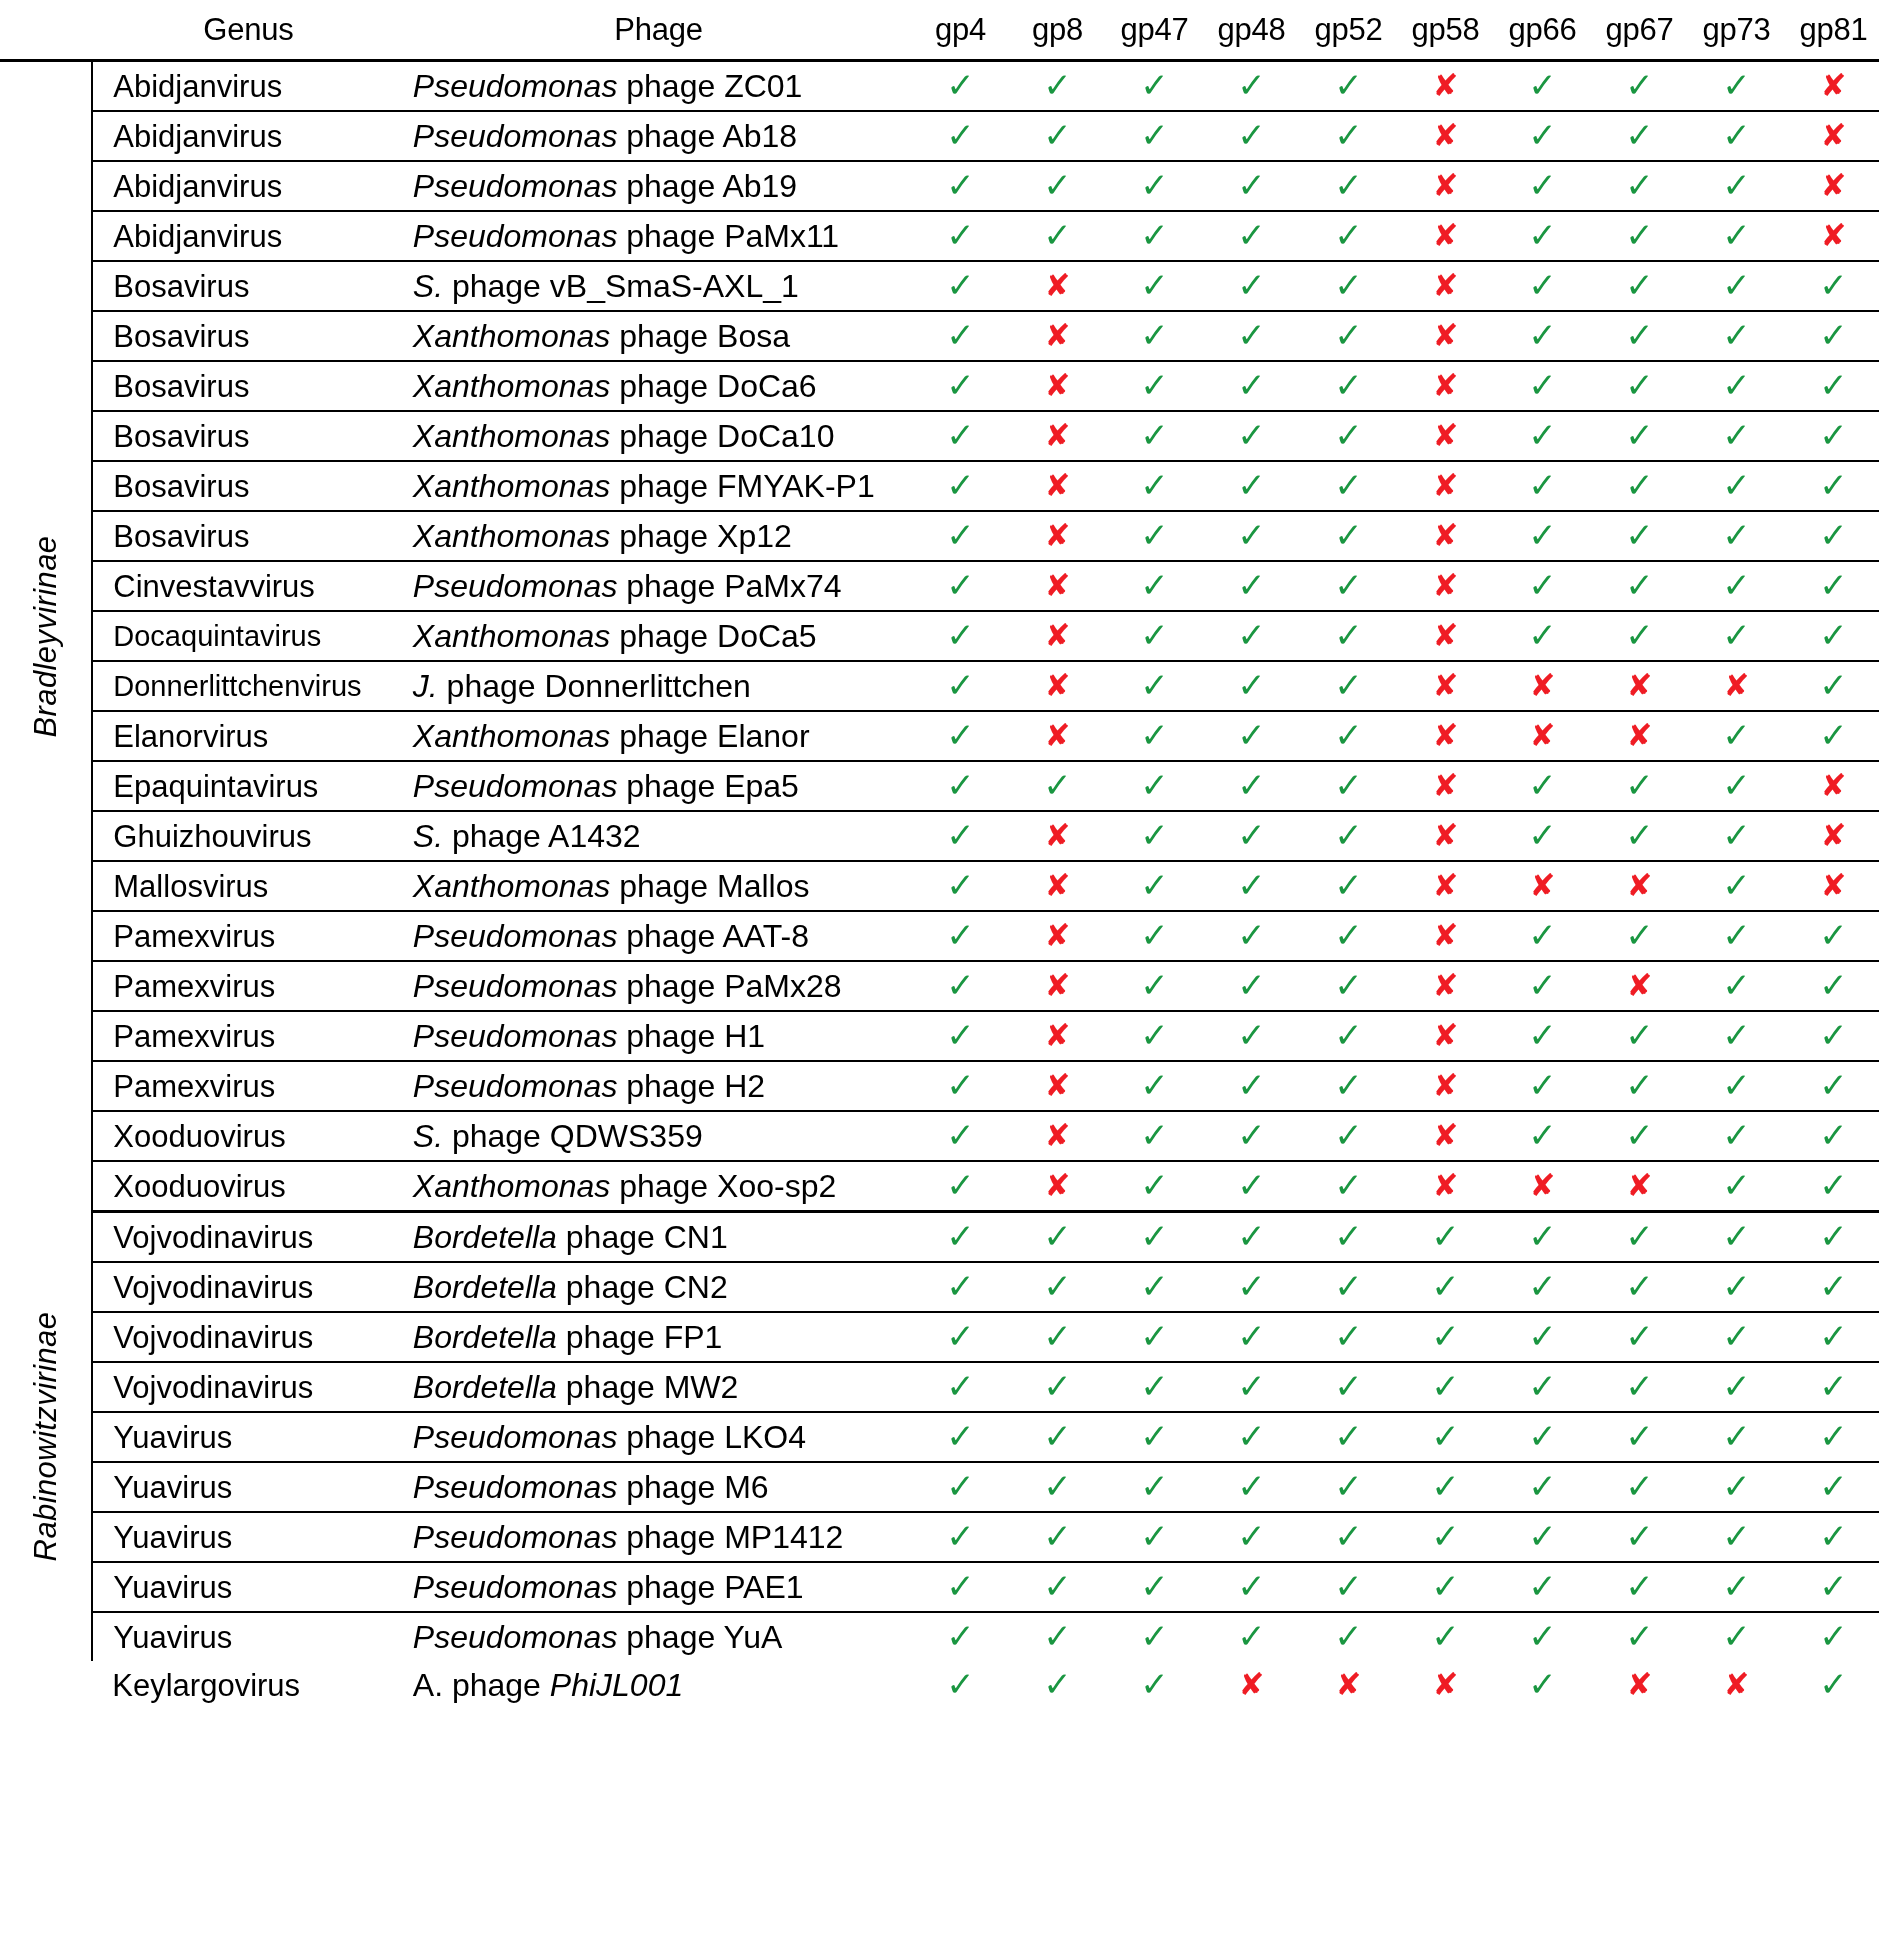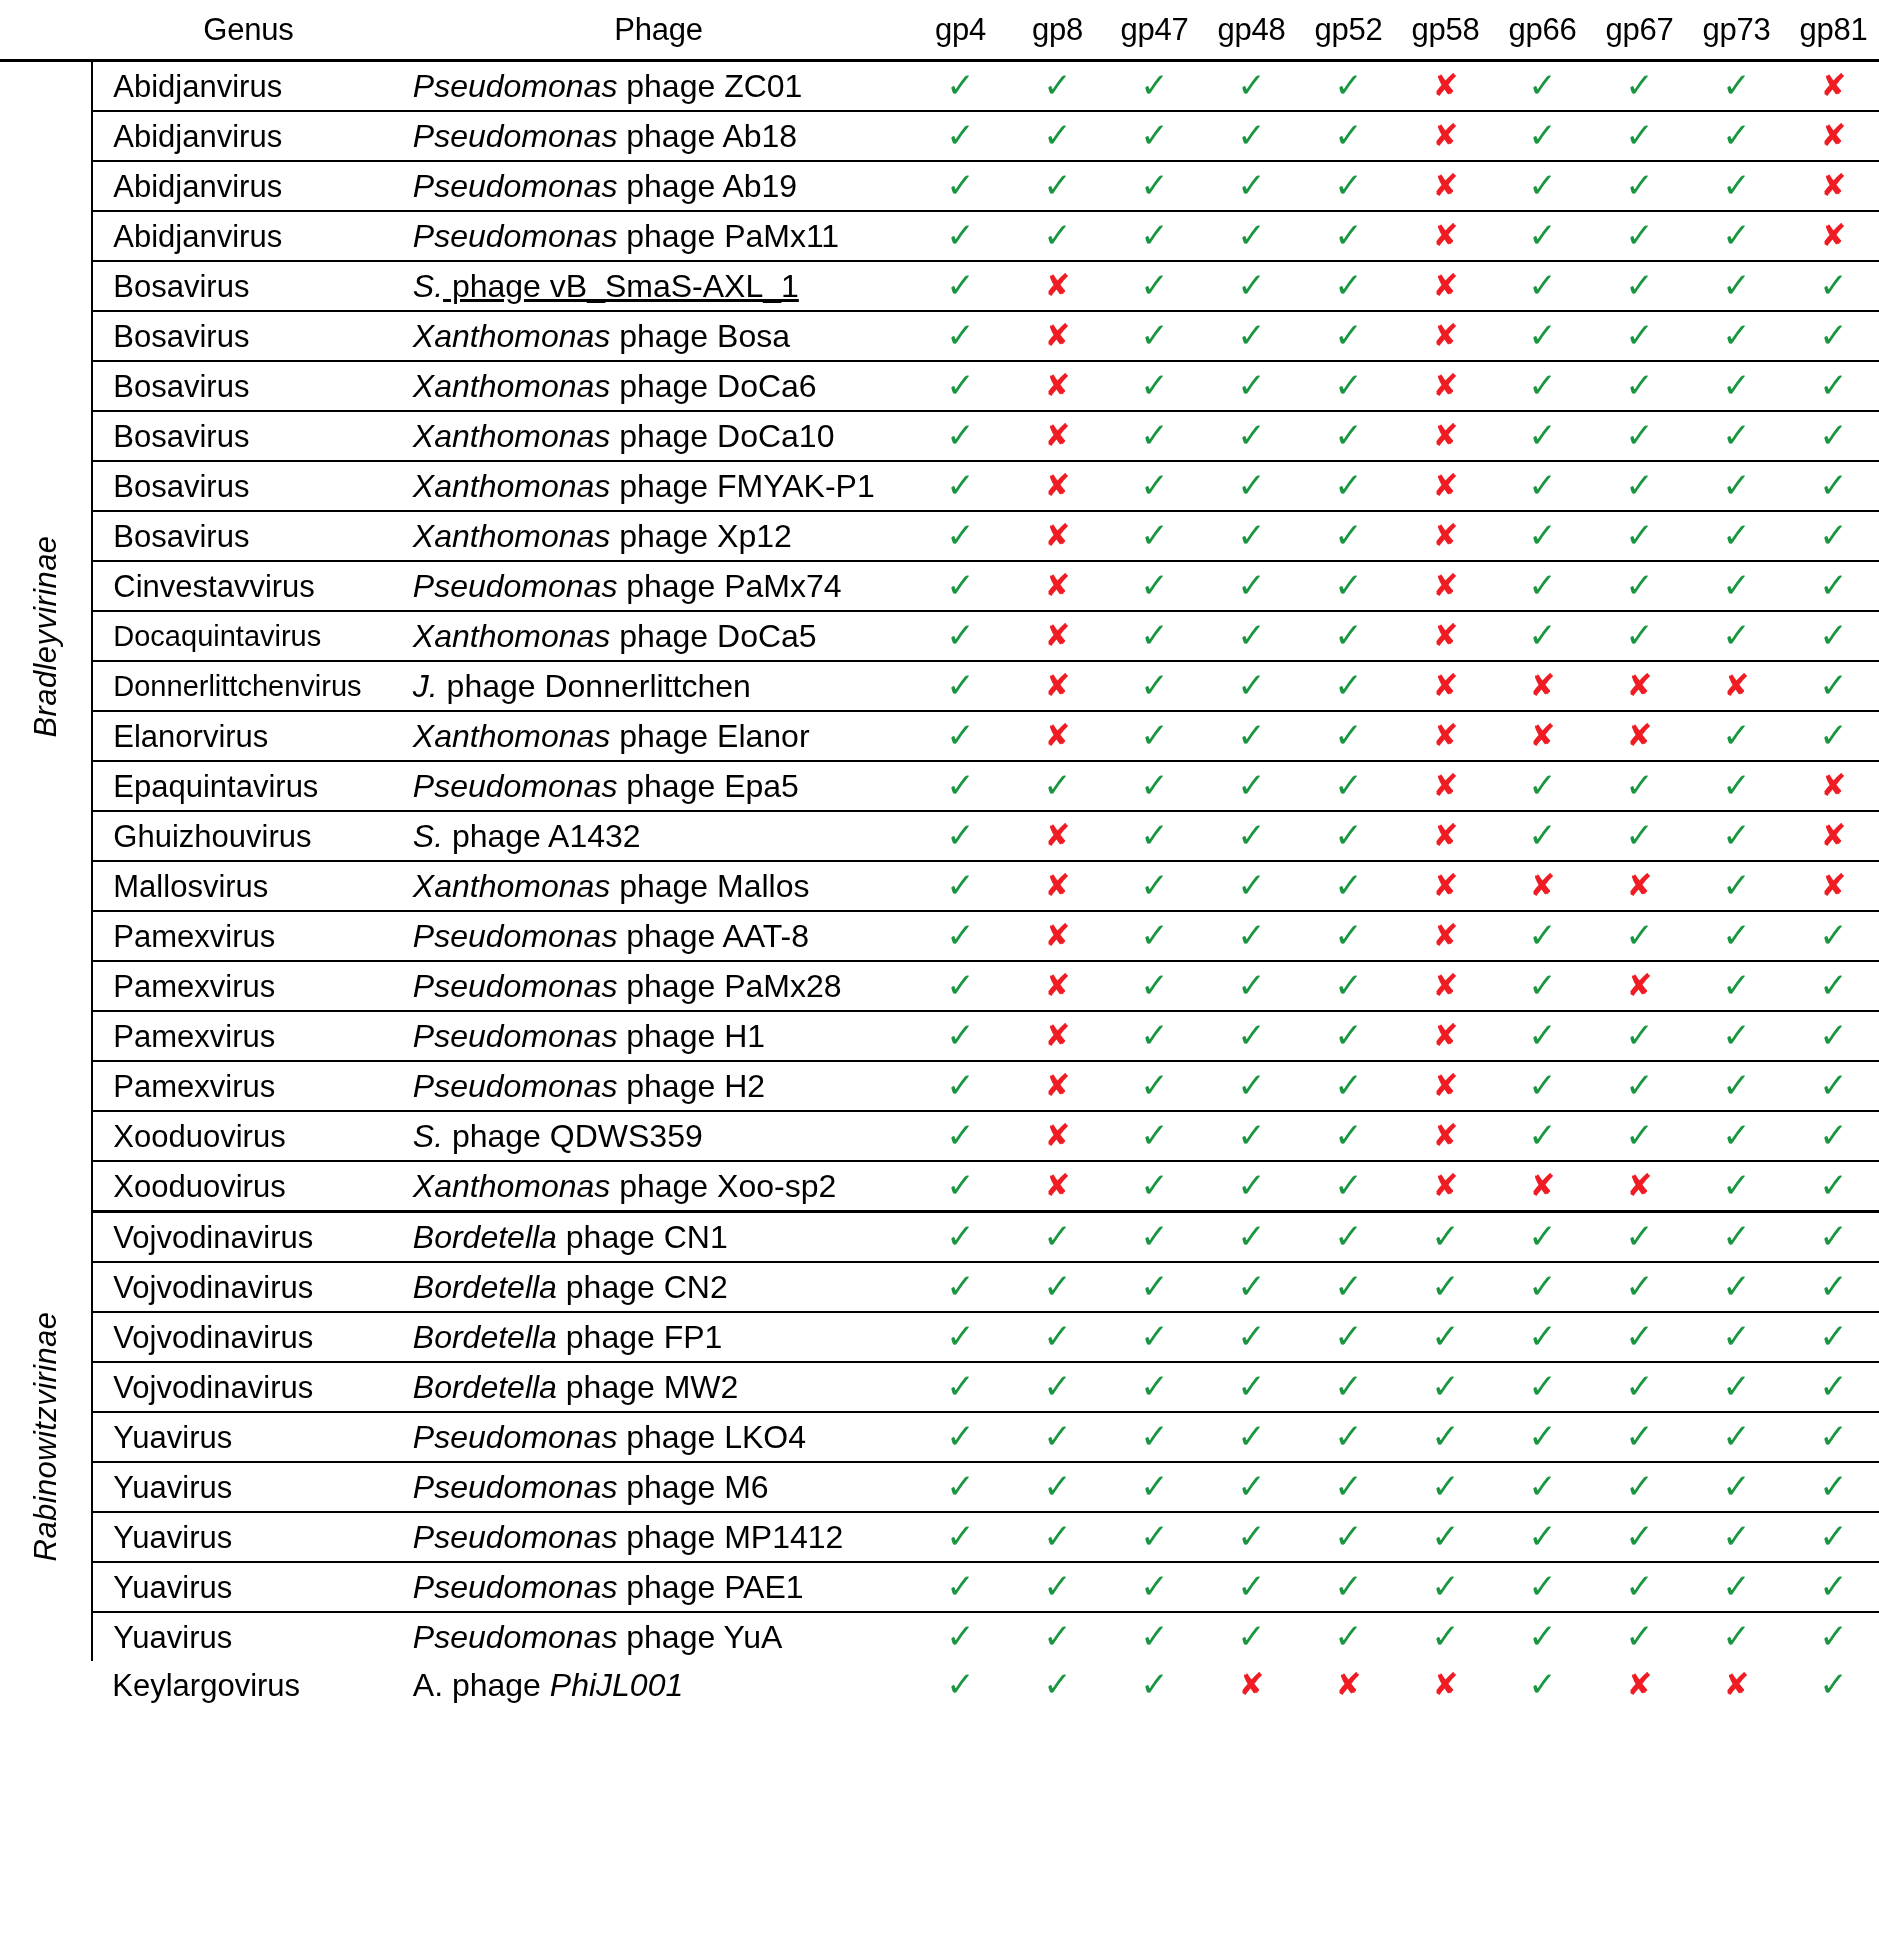--- a/index.html
+++ b/index.html
@@ -232,21 +232,21 @@
           <td class="mark"><span class="tick">✓</span></td>
           <td class="mark"><span class="tick">✓</span></td>
           <td class="mark"><span class="cross">✘</span></td>
           <td class="mark"><span class="tick">✓</span></td>
           <td class="mark"><span class="tick">✓</span></td>
           <td class="mark"><span class="tick">✓</span></td>
           <td class="mark"><span class="cross">✘</span></td>
         </tr>
         <tr>
           <td class="genus">Bosavirus</td>
-          <td class="phage"><span class="host">S.</span><span style="white-space: pre; text-decoration: underline;"> phage vB_SmaS-AXL_1</span></td>
+          <td class="phage"><span class="host">S.</span><span style="white-space: pre;"> phage vB_SmaS-AXL_1</span></td>
           <td class="mark"><span class="tick">✓</span></td>
           <td class="mark"><span class="cross">✘</span></td>
           <td class="mark"><span class="tick">✓</span></td>
           <td class="mark"><span class="tick">✓</span></td>
           <td class="mark"><span class="tick">✓</span></td>
           <td class="mark"><span class="cross">✘</span></td>
           <td class="mark"><span class="tick">✓</span></td>
           <td class="mark"><span class="tick">✓</span></td>
           <td class="mark"><span class="tick">✓</span></td>
           <td class="mark"><span class="tick">✓</span></td>

